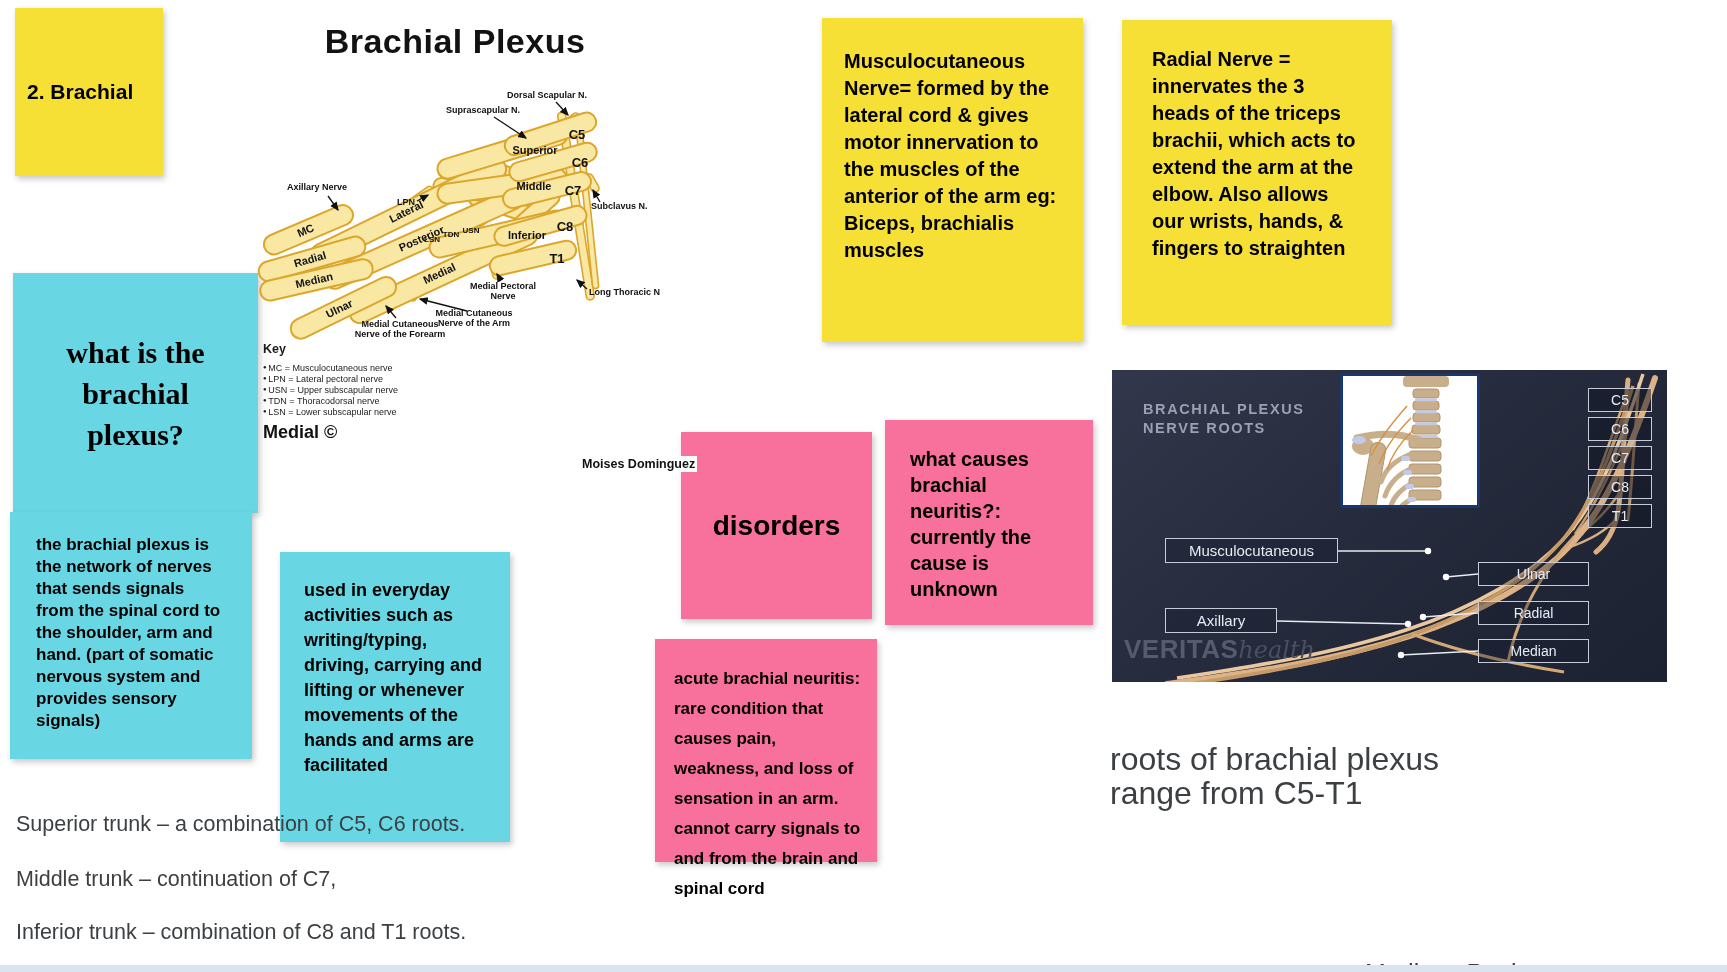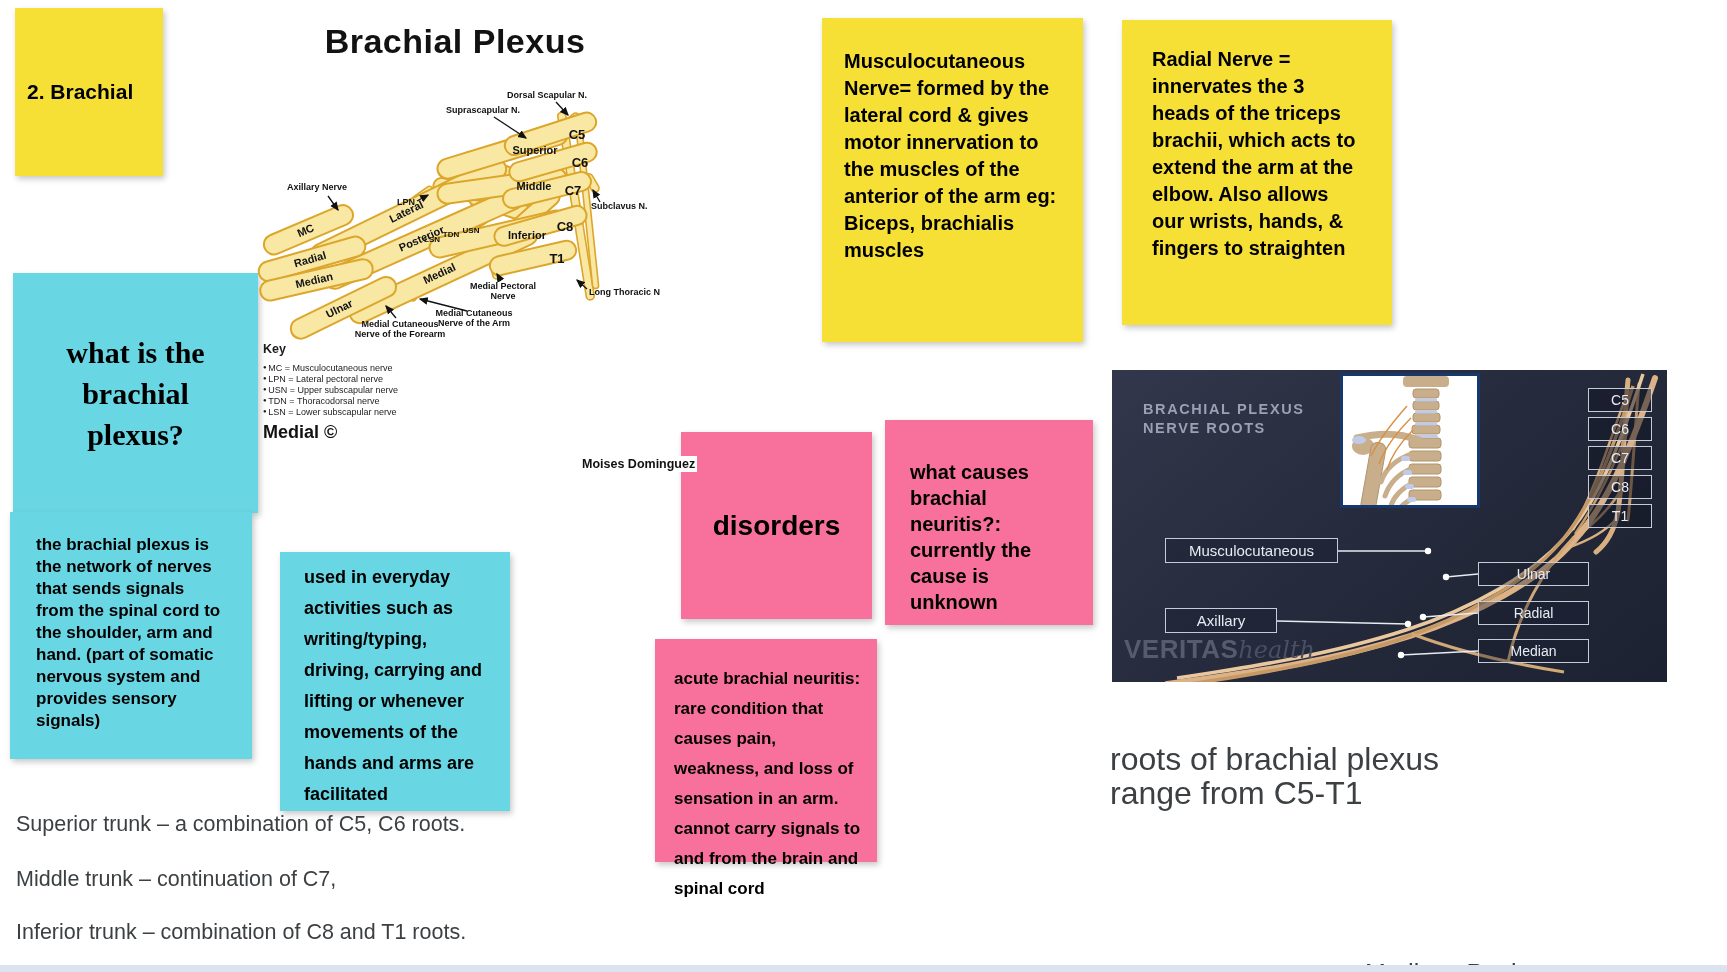--- a/index.html
+++ b/index.html
@@ -12,24 +12,24 @@
   .note-cyan{background:var(--cyan);}
   .note-pink{background:var(--pink);}
   #note-topic{left:15px;top:8px;width:148px;height:168px;display:flex;align-items:center;
               padding-left:12px;font-size:21px;}
   #note-musculo{left:822px;top:18px;width:261px;height:324px;padding:30px 22px;font-size:20px;line-height:27px;}
   #note-radial{left:1122px;top:20px;width:270px;height:305px;padding:26px 34px 26px 30px;font-size:20px;line-height:27px;}
   #note-whatis{left:13px;top:273px;width:245px;height:240px;display:flex;align-items:center;
                justify-content:center;text-align:center;font-size:30px;line-height:41px;font-family:Liberation Serif, serif;}
   #note-whatis .inner{max-width:170px;}
   #note-def{left:10px;top:512px;width:242px;height:247px;padding:22px 26px;font-size:17px;line-height:22px;}
-  #note-usage{left:280px;top:552px;width:230px;height:259px;padding:10px 24px;font-size:18px;line-height:31px;}
+  #note-usage{left:280px;top:552px;width:230px;height:290px;padding:26px 24px;font-size:18px;line-height:25px;}
   #note-disorders{left:681px;top:432px;width:191px;height:187px;display:flex;align-items:center;
                   justify-content:center;font-size:28px;}
-  #note-causes{left:885px;top:420px;width:208px;height:205px;padding:39px 30px 26px 25px;font-size:20px;line-height:26px;}
+  #note-causes{left:885px;top:420px;width:208px;height:205px;padding:26px 30px 26px 25px;font-size:20px;line-height:26px;}
   #note-acute{left:655px;top:639px;width:222px;height:223px;padding:25px 16px 25px 19px;font-size:17px;line-height:30px;}
   #note-symptoms{left:903px;top:648px;width:182px;height:199px;padding:18px 14px 18px 16px;font-size:13.5px;line-height:17px;}
   
   .btxt{position:absolute;}
   #main-title{left:280px;top:22px;width:350px;text-align:center;font-size:34px;font-weight:700;
               letter-spacing:.5px;color:#121212;}
   #key-block{left:263px;top:342px;font-size:9px;color:#1c1c1c;}
   #key-block .key-head{font-size:12.5px;font-weight:700;margin-bottom:6px;}
   #key-block .key-item{line-height:10.5px;}
   #key-block .key-item::before{content:"\25CF\00a0";font-size:6px;vertical-align:1.5px;}

